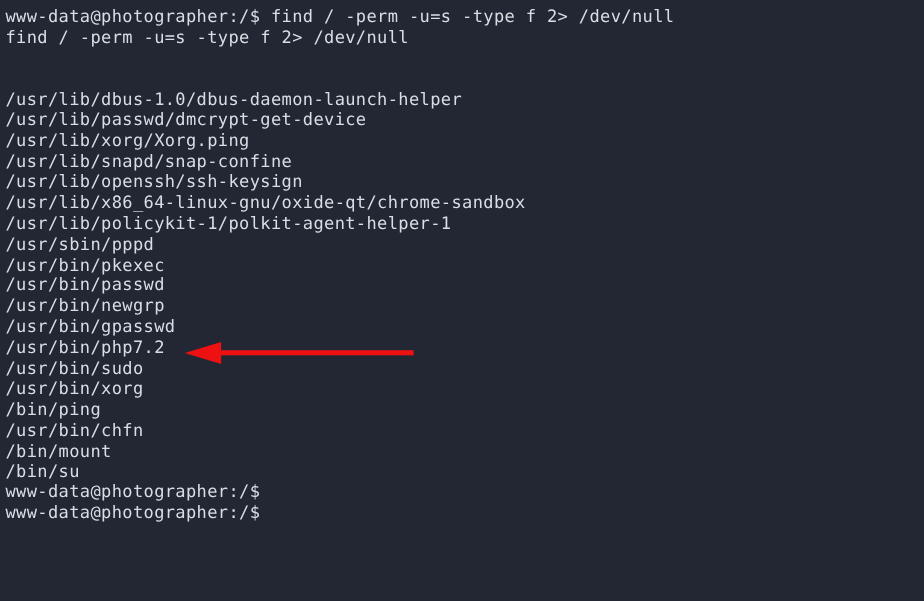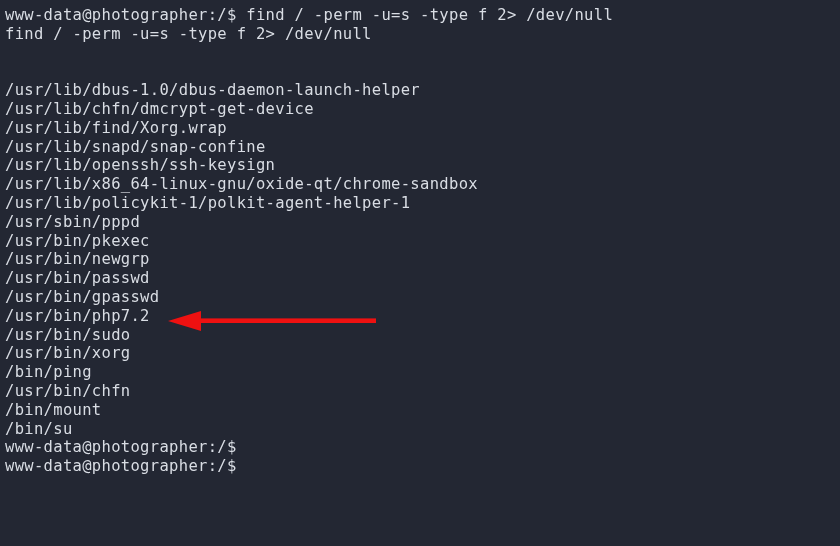--- a/index.html
+++ b/index.html
@@ -41,30 +41,30 @@
 </head>
 <body>
 
 <div id="terminal" style="background: rgb(35, 39, 51); color: rgb(217, 221, 228);">
   <div id="terminal-output">
       <div class="line">www-data@photographer:/$ find / -perm -u=s -type f 2&gt; /dev/null</div>
       <div class="line">find / -perm -u=s -type f 2&gt; /dev/null</div>
       <div class="line blank"></div>
       <div class="line blank"></div>
       <div class="line">/usr/lib/dbus-1.0/dbus-daemon-launch-helper</div>
-      <div class="line">/usr/lib/chfn/dmcrypt-get-device</div>
-      <div class="line">/usr/lib/find/Xorg.wrap</div>
+      <div class="line">/usr/lib/passwd/dmcrypt-get-device</div>
+      <div class="line">/usr/lib/xorg/Xorg.ping</div>
       <div class="line">/usr/lib/snapd/snap-confine</div>
       <div class="line">/usr/lib/openssh/ssh-keysign</div>
       <div class="line">/usr/lib/x86_64-linux-gnu/oxide-qt/chrome-sandbox</div>
       <div class="line">/usr/lib/policykit-1/polkit-agent-helper-1</div>
       <div class="line">/usr/sbin/pppd</div>
       <div class="line">/usr/bin/pkexec</div>
+      <div class="line">/usr/bin/passwd</div>
       <div class="line">/usr/bin/newgrp</div>
-      <div class="line">/usr/bin/passwd</div>
       <div class="line">/usr/bin/gpasswd</div>
       <div class="line">/usr/bin/php7.2</div>
       <div class="line">/usr/bin/sudo</div>
       <div class="line">/usr/bin/xorg</div>
       <div class="line">/bin/ping</div>
       <div class="line">/usr/bin/chfn</div>
       <div class="line">/bin/mount</div>
       <div class="line">/bin/su</div>
       <div class="line">www-data@photographer:/$</div>
       <div class="line">www-data@photographer:/$</div>

